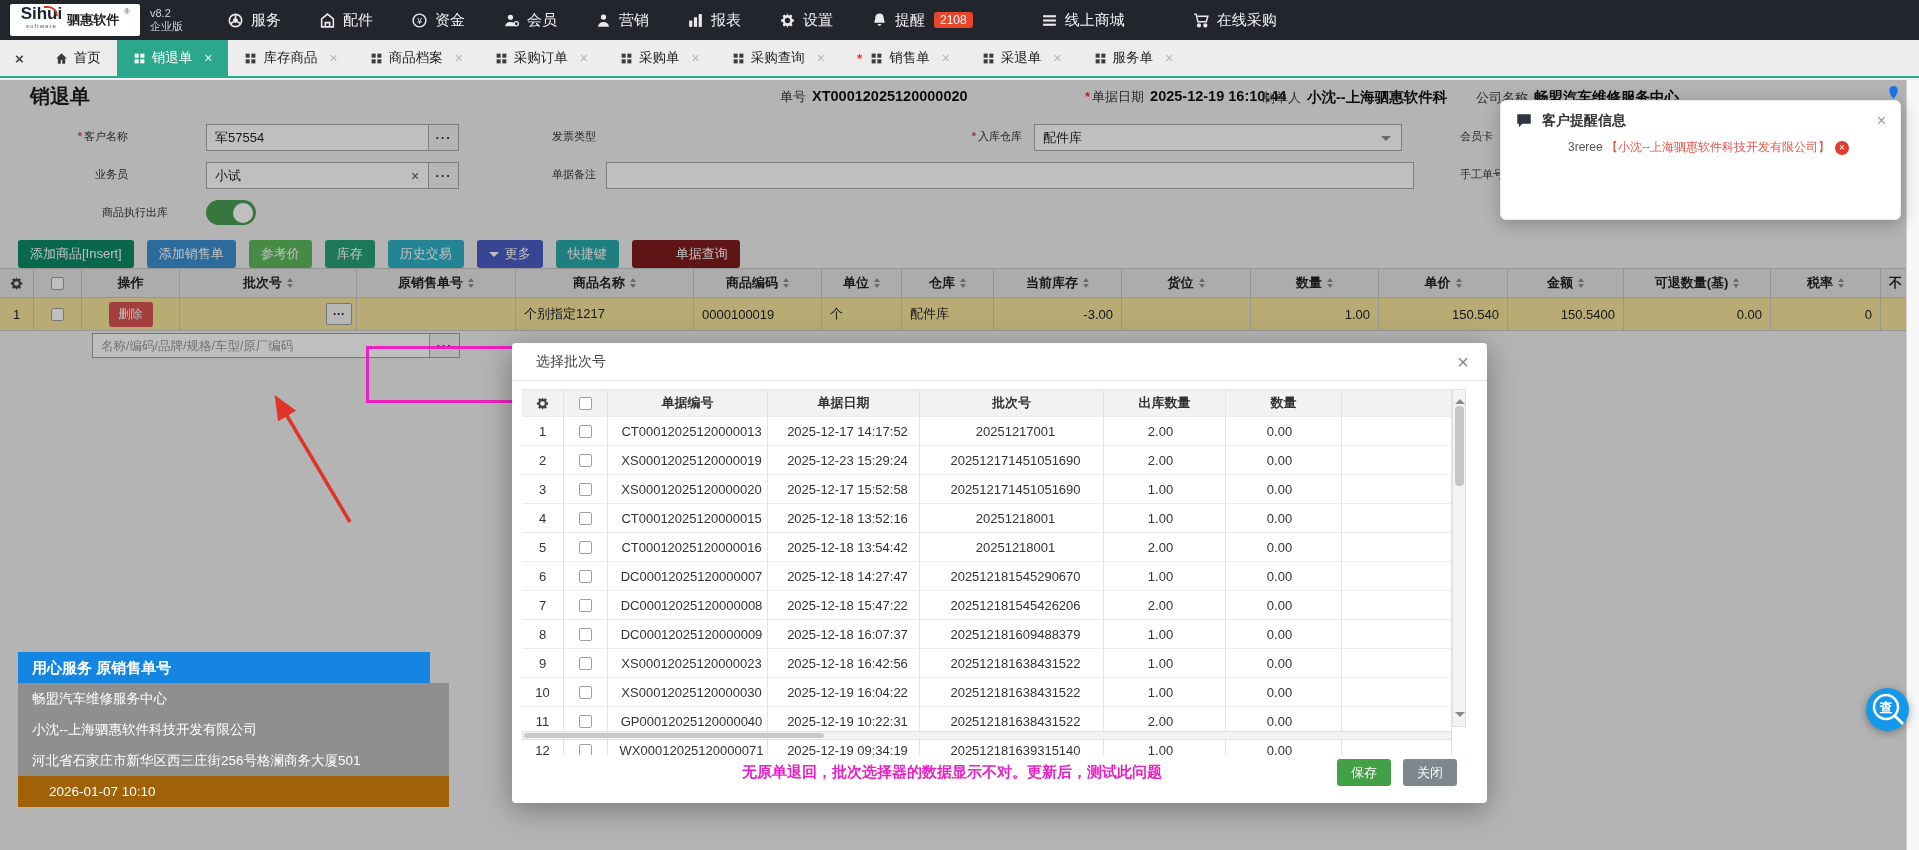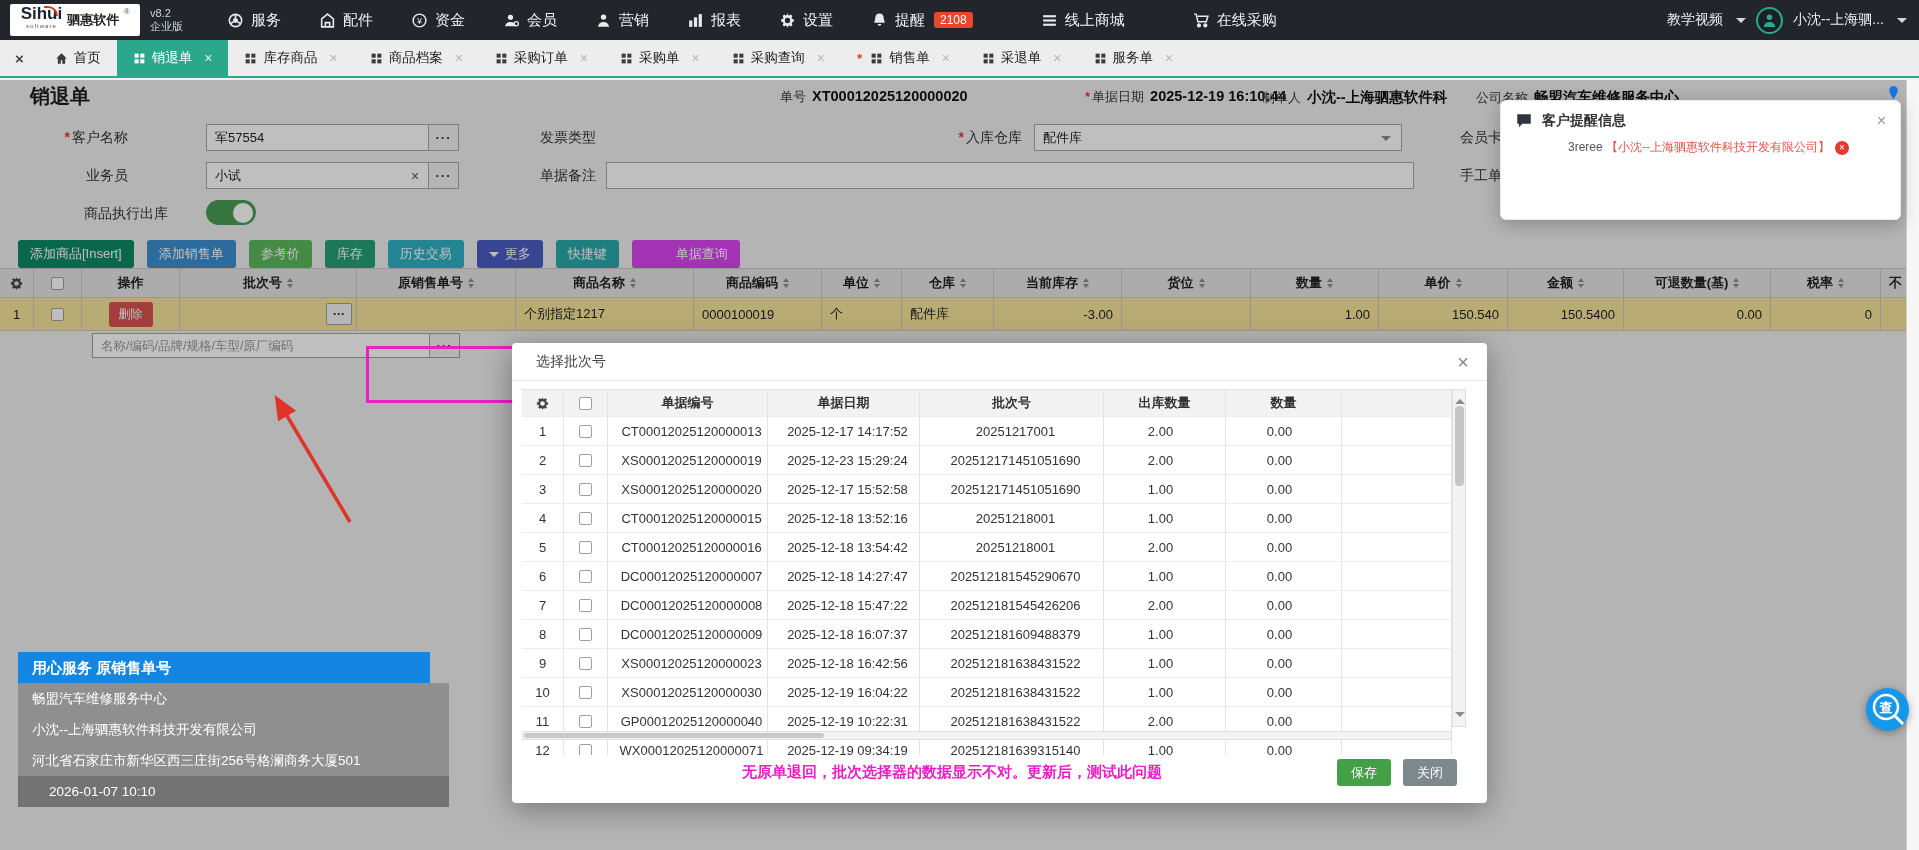--- a/index.html
+++ b/index.html
@@ -39,21 +39,21 @@
   .tab.active .t-x{color:#d8f3ea;}
   .tab .star{color:#e53935;font-weight:bold;margin-right:2px;}
 
   
   .content{position:absolute;left:0;top:80px;width:1919px;height:770px;background:#f1f1f1;z-index:1;}
   .doc-title{position:absolute;left:30px;top:3px;font-size:20px;font-weight:bold;color:#1d1d1d;}
   .meta{position:absolute;top:8px;font-size:13px;color:#3a3a3a;white-space:nowrap;}
   .meta b{font-size:14.5px;color:#111;margin-left:6px;}
   .req{color:#e53935;margin-right:2px;font-weight:bold;}
 
-  .flabel{position:absolute;font-size:14px;color:#333;text-align:right;}
+  .flabel{position:absolute;font-size:11px;color:#333;text-align:right;}
   .finput{position:absolute;height:27px;background:#fff;border:1px solid #a9a9a9;display:flex;align-items:center;font-size:13px;color:#222;}
   .finput .val{flex:1;padding-left:8px;}
   .finput .placeholder{color:#9e9e9e;}
   .mini-btn{width:30px;height:100%;border-left:1px solid #a9a9a9;background:#f2f2f2;display:flex;align-items:center;justify-content:center;font-weight:bold;color:#333;font-size:13px;cursor:pointer;letter-spacing:1px;}
   .clear-x{width:26px;height:100%;display:flex;align-items:center;justify-content:center;color:#555;font-size:14px;cursor:pointer;}
   .sel-caret{width:0;height:0;border:5px solid transparent;border-top-color:#8a8a8a;margin:6px 10px 0 0;}
   .toggle{position:absolute;width:50px;height:25px;border-radius:13px;background:#4a9e55;cursor:pointer;}
   .toggle .knob{position:absolute;right:3px;top:2.5px;width:20px;height:20px;border-radius:50%;background:#fff;}
 
   .toolbar{position:absolute;left:18px;top:160px;display:flex;gap:13px;}
@@ -268,32 +268,20 @@
             <svg viewBox="0 0 16 16" fill="none" stroke="currentColor" stroke-width="1.4">
               <path d="M1 2h2l1.6 7.2h7.9L14 4H4.4"></path>
               <circle cx="5.6" cy="12.6" r="1.3" fill="currentColor"></circle>
               <circle cx="11.6" cy="12.6" r="1.3" fill="currentColor"></circle>
             </svg>
           </span>
           <span>在线采购</span>
 
         </div>
       </div>
-    <div class="top-right">
-      <span>教学视频</span>
-      <span class="caret"></span>
-      <span class="avatar">
-          <svg viewBox="0 0 16 16" fill="currentColor">
-            <circle cx="8" cy="5" r="2.6"></circle>
-            <path d="M2.5 14c.5-3 2.5-4.5 5.5-4.5s5 1.5 5.5 4.5z"></path>
-          </svg>
-        </span>
-      <span>小沈--上海驷...</span>
-      <span class="caret"></span>
-    </div>
   </div>
 
   <div class="tabbar">
     <div class="tab-close-all">×</div>
     <div class="tabs">
 
         <div class="tab">
 
           <span class="t-ic">
             <svg viewBox="0 0 16 16" fill="currentColor">
@@ -499,21 +487,21 @@
         <button class="tbtn" style="background: rgb(74, 92, 197);">
           <span class="caret"></span>
           <span>更多</span>
         </button>
 
         <button class="tbtn" style="background: rgb(42, 169, 169);">
 
           <span>快捷键</span>
         </button>
 
-        <button class="tbtn" style="background: #d946ef; padding-left: 44px;">
+        <button class="tbtn" style="background: #7f1d1d; padding-left: 44px;">
 
           <span>单据查询</span>
         </button>
       </div>
 
     <div class="mini-icon" style="left:1833px;top:218px">
         <svg viewBox="0 0 16 16" fill="none" stroke="currentColor" stroke-width="1.6">
           <rect x="2" y="2" width="4.5" height="4.5"></rect>
           <rect x="9.5" y="2" width="4.5" height="4.5"></rect>
           <rect x="2" y="9.5" width="4.5" height="4.5"></rect>
@@ -695,21 +683,21 @@
   <div class="info-box">
 
       <div class="info-line head" style="background: rgb(20, 134, 226);">用心服务 原销售单号</div>
 
       <div class="info-line" style="background: rgb(143, 143, 143);">畅盟汽车维修服务中心</div>
 
       <div class="info-line" style="background: rgb(143, 143, 143);">小沈--上海驷惠软件科技开发有限公司</div>
 
       <div class="info-line" style="background: rgb(143, 143, 143);">河北省石家庄市新华区西三庄街256号格澜商务大厦501</div>
 
-      <div class="info-line" style="background: #737373; padding-left: 31px;">2026-01-07 10:10</div>
+      <div class="info-line" style="background: #a16207; padding-left: 31px;">2026-01-07 10:10</div>
     </div>
 
   <div class="annot m-box"></div>
   <svg class="annot arrow-svg" width="120" height="140">
     <defs>
         <marker id="ah" markerWidth="8" markerHeight="8" refX="4" refY="3" orient="auto">
           <path d="M0 0L7 3L0 6z" fill="#e0342b"></path>
         </marker>
       </defs>
     <line x1="100" y1="132" x2="30" y2="14" stroke="#e0342b" stroke-width="3.5" marker-end="url(#ah)"></line>

